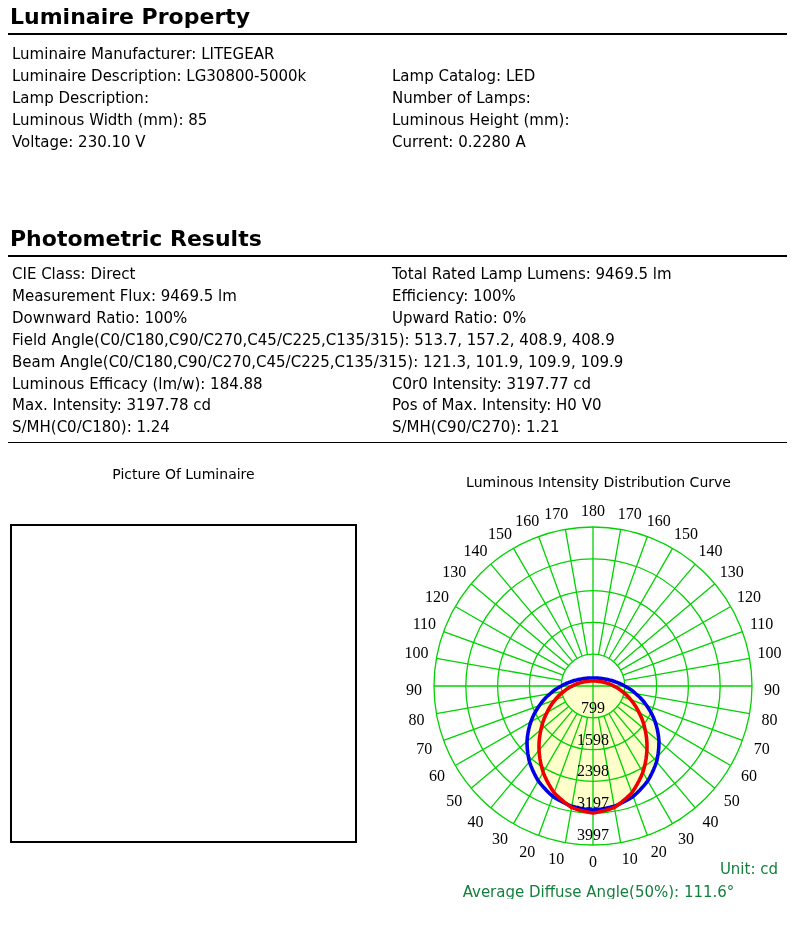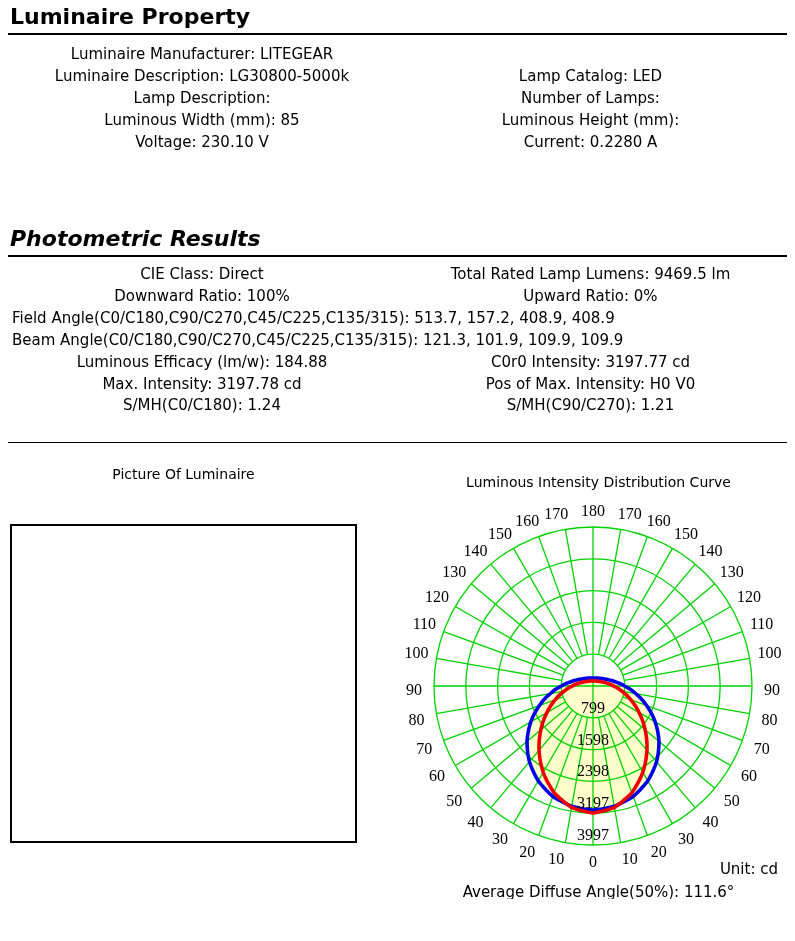--- a/index.html
+++ b/index.html
@@ -2,27 +2,27 @@
 <html><head>
 <meta charset="utf-8">
 <style>
   html,body{margin:0;padding:0;background:#fff;}
   .page{position:relative;width:795px;height:899px;background:#fff;overflow:hidden;
         font-family:"DejaVu Sans","Liberation Sans",sans-serif;color:#000;}
   .sec-title{position:absolute;left:10px;font-weight:bold;font-size:22px;white-space:nowrap;}
   .rule{position:absolute;left:8px;width:779px;border-top:2px solid #000;height:0;}
   .rule-thin{position:absolute;left:8px;width:779px;border-top:1.5px solid #000;height:0;}
   .props{position:absolute;left:12px;width:777px;font-size:15px;line-height:21.9px;}
-  .prow{display:flex;white-space:nowrap;text-align:center;}
+  .prow{display:flex;white-space:nowrap;}
   .pc1{width:380px;flex:none;}
   .pc2{flex:1;}
   .panel-title{position:absolute;font-size:14px;text-align:center;white-space:nowrap;}
   .pic-box{position:absolute;left:10px;top:524px;width:343px;height:315px;border:2px solid #000;background:#fff;}
   .chart-svg{position:absolute;left:404px;top:494px;}
-  .navy{color:#000000;}
+  .navy{color:#15803d;}
   .unit-label{position:absolute;top:860px;right:17px;font-size:15px;}
   .avg-label{position:absolute;top:883px;left:405px;width:387px;text-align:center;font-size:15px;}
   .legend{position:absolute;top:912px;left:425px;display:flex;align-items:center;font-size:15px;white-space:nowrap;}
   .legend .seg{height:4px;flex:none;}
 </style>
 </head>
 <body>
 
 <div class="page">
 
@@ -48,27 +48,31 @@
       <div class="prow">
         <span class="pc1">Luminous Width (mm): 85</span>
         <span class="pc2">Luminous Height (mm):</span>
       </div>
       <div class="prow">
         <span class="pc1">Voltage: 230.10 V</span>
         <span class="pc2">Current: 0.2280 A</span>
       </div>
     </div>
 
-  <div class="sec-title" style="top:226px;font-style:italic;">Photometric Results</div>
+  <div class="sec-title" style="top:226px;">Photometric Results</div>
   <div class="rule" style="top:255px;"></div>
 
   <div class="props" style="top:264px;" id="props-1">
       <div class="prow">
         <span class="pc1">CIE Class: Direct</span>
         <span class="pc2">Total Rated Lamp Lumens: 9469.5 lm</span>
+      </div>
+      <div class="prow">
+        <span class="pc1">Measurement Flux: 9469.5 lm</span>
+        <span class="pc2">Efficiency: 100%</span>
       </div>
       <div class="prow">
         <span class="pc1">Downward Ratio: 100%</span>
         <span class="pc2">Upward Ratio: 0%</span>
       </div>
       <div class="prow">
         <span class="pc1">Field Angle(C0/C180,C90/C270,C45/C225,C135/315): 513.7, 157.2, 408.9, 408.9</span>
         <span class="pc2"></span>
       </div>
       <div class="prow">

